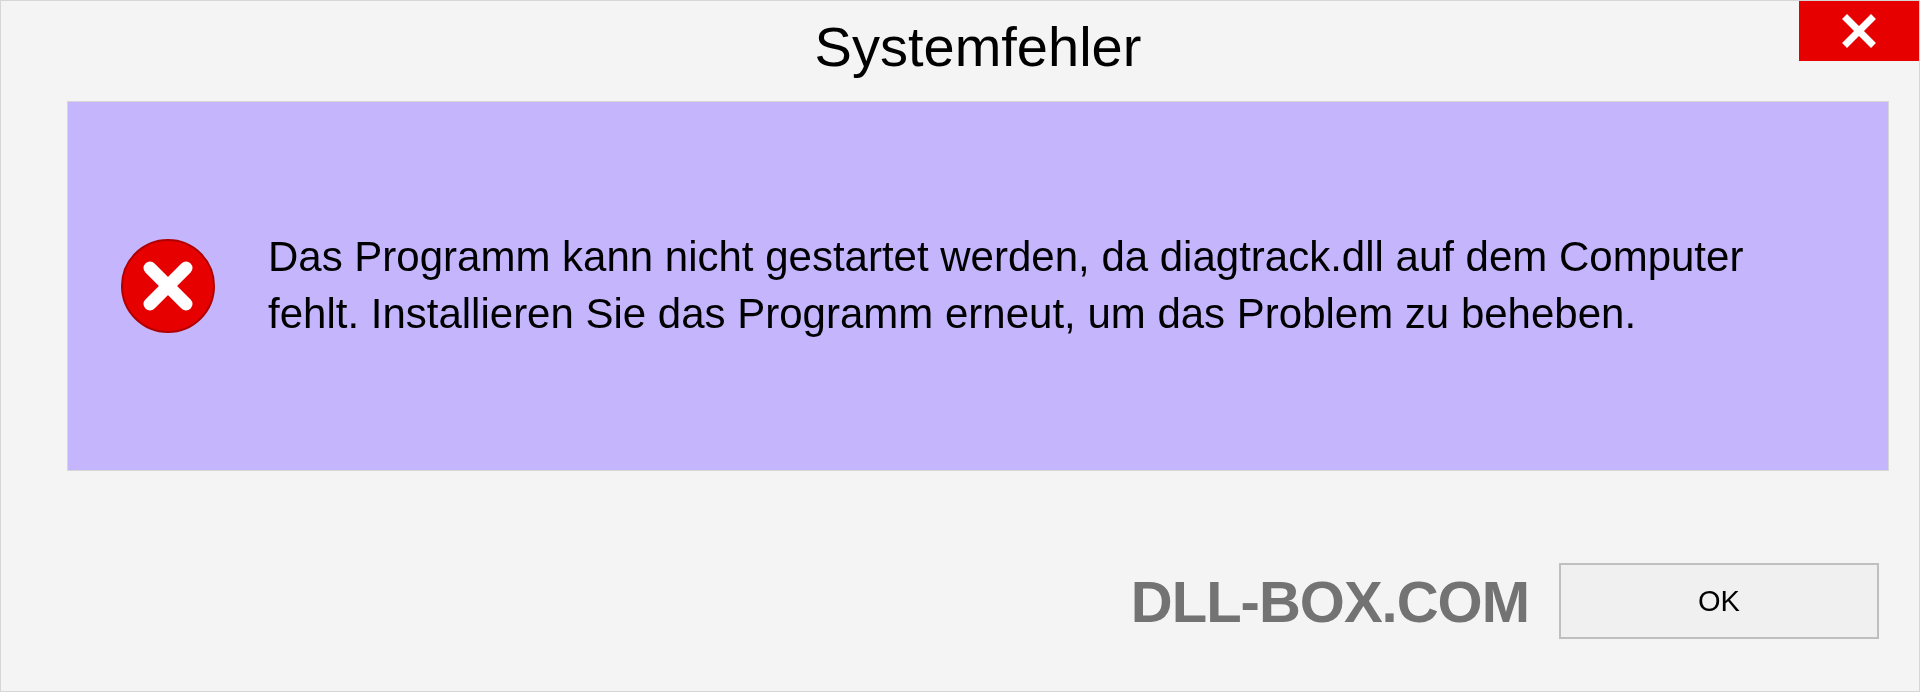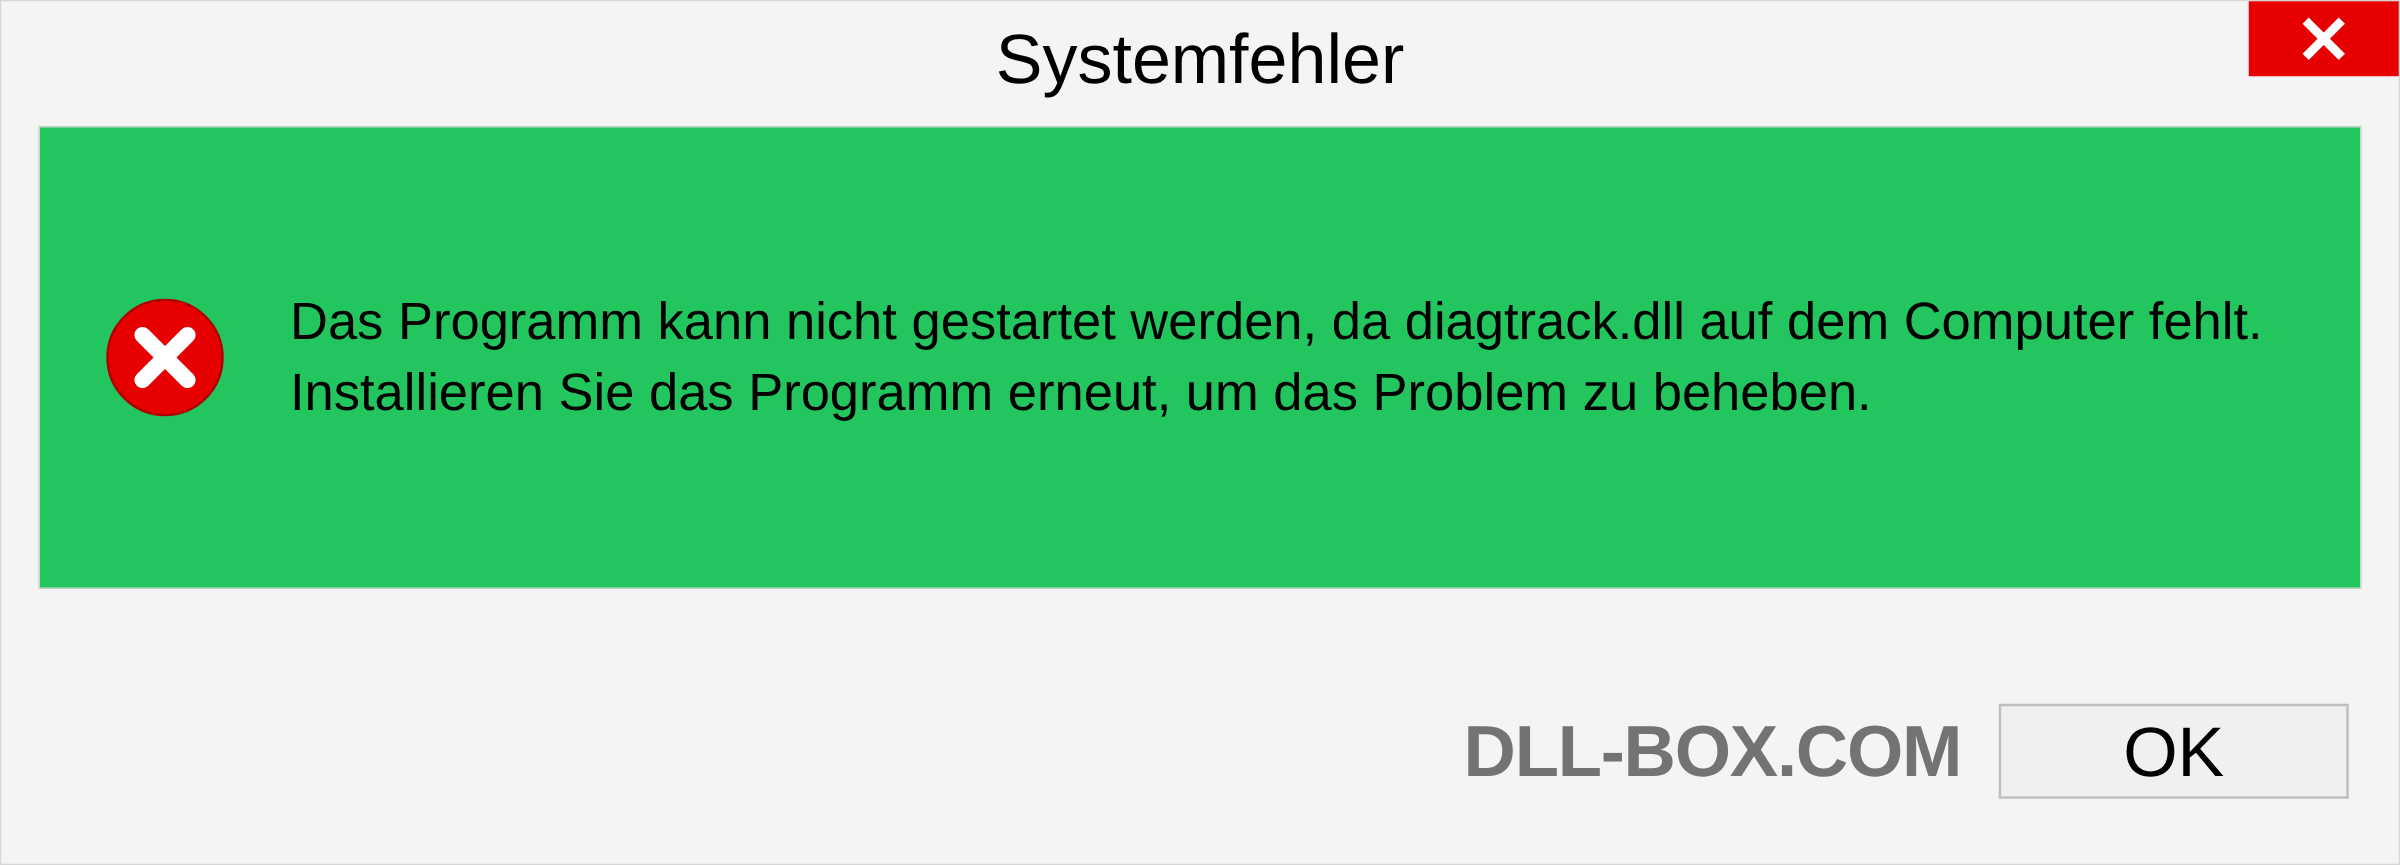--- a/index.html
+++ b/index.html
@@ -10,20 +10,21 @@
       font-family: Arial, Helvetica, sans-serif;
       position: relative;
       overflow: hidden;
     }
     .dialog {
       width: 100%;
       height: 100%;
       border: 1px solid #d6d6d6;
       background: #f4f4f4;
       position: relative;
+      padding-left: 36px;
     }
     .titlebar {
       position: relative;
       height: 90px;
       display: flex;
       align-items: center;
       justify-content: center;
     }
     .title {
       font-size: 56px;
@@ -41,21 +42,21 @@
       align-items: center;
       justify-content: center;
       cursor: pointer;
     }
     .close-btn svg {
       width: 40px;
       height: 40px;
     }
     .content {
       margin: 10px 30px 0 30px;
-      background: #22c55e;
+      background: #c4b5fd;
       border: 1px solid #d6d6d6;
       height: 370px;
       display: flex;
       align-items: center;
       padding: 0 50px;
     }
     .error-icon {
       flex-shrink: 0;
       width: 100px;
       height: 100px;
@@ -82,25 +83,25 @@
     }
     .watermark {
       font-size: 58px;
       font-weight: 900;
       font-family: Arial, sans-serif;
       color: #737373;
       letter-spacing: -1px;
       margin-right: 30px;
     }
     .ok-btn {
-      width: 280px;
+      width: 320px;
       height: 76px;
       background: #f0f0f0;
       border: 2px solid #bfbfbf;
-      font-size: 56px;
+      font-size: 29px;
       color: #000;
       display: flex;
       align-items: center;
       justify-content: center;
       cursor: pointer;
     }
   </style>
 </head>
 <body>
 

